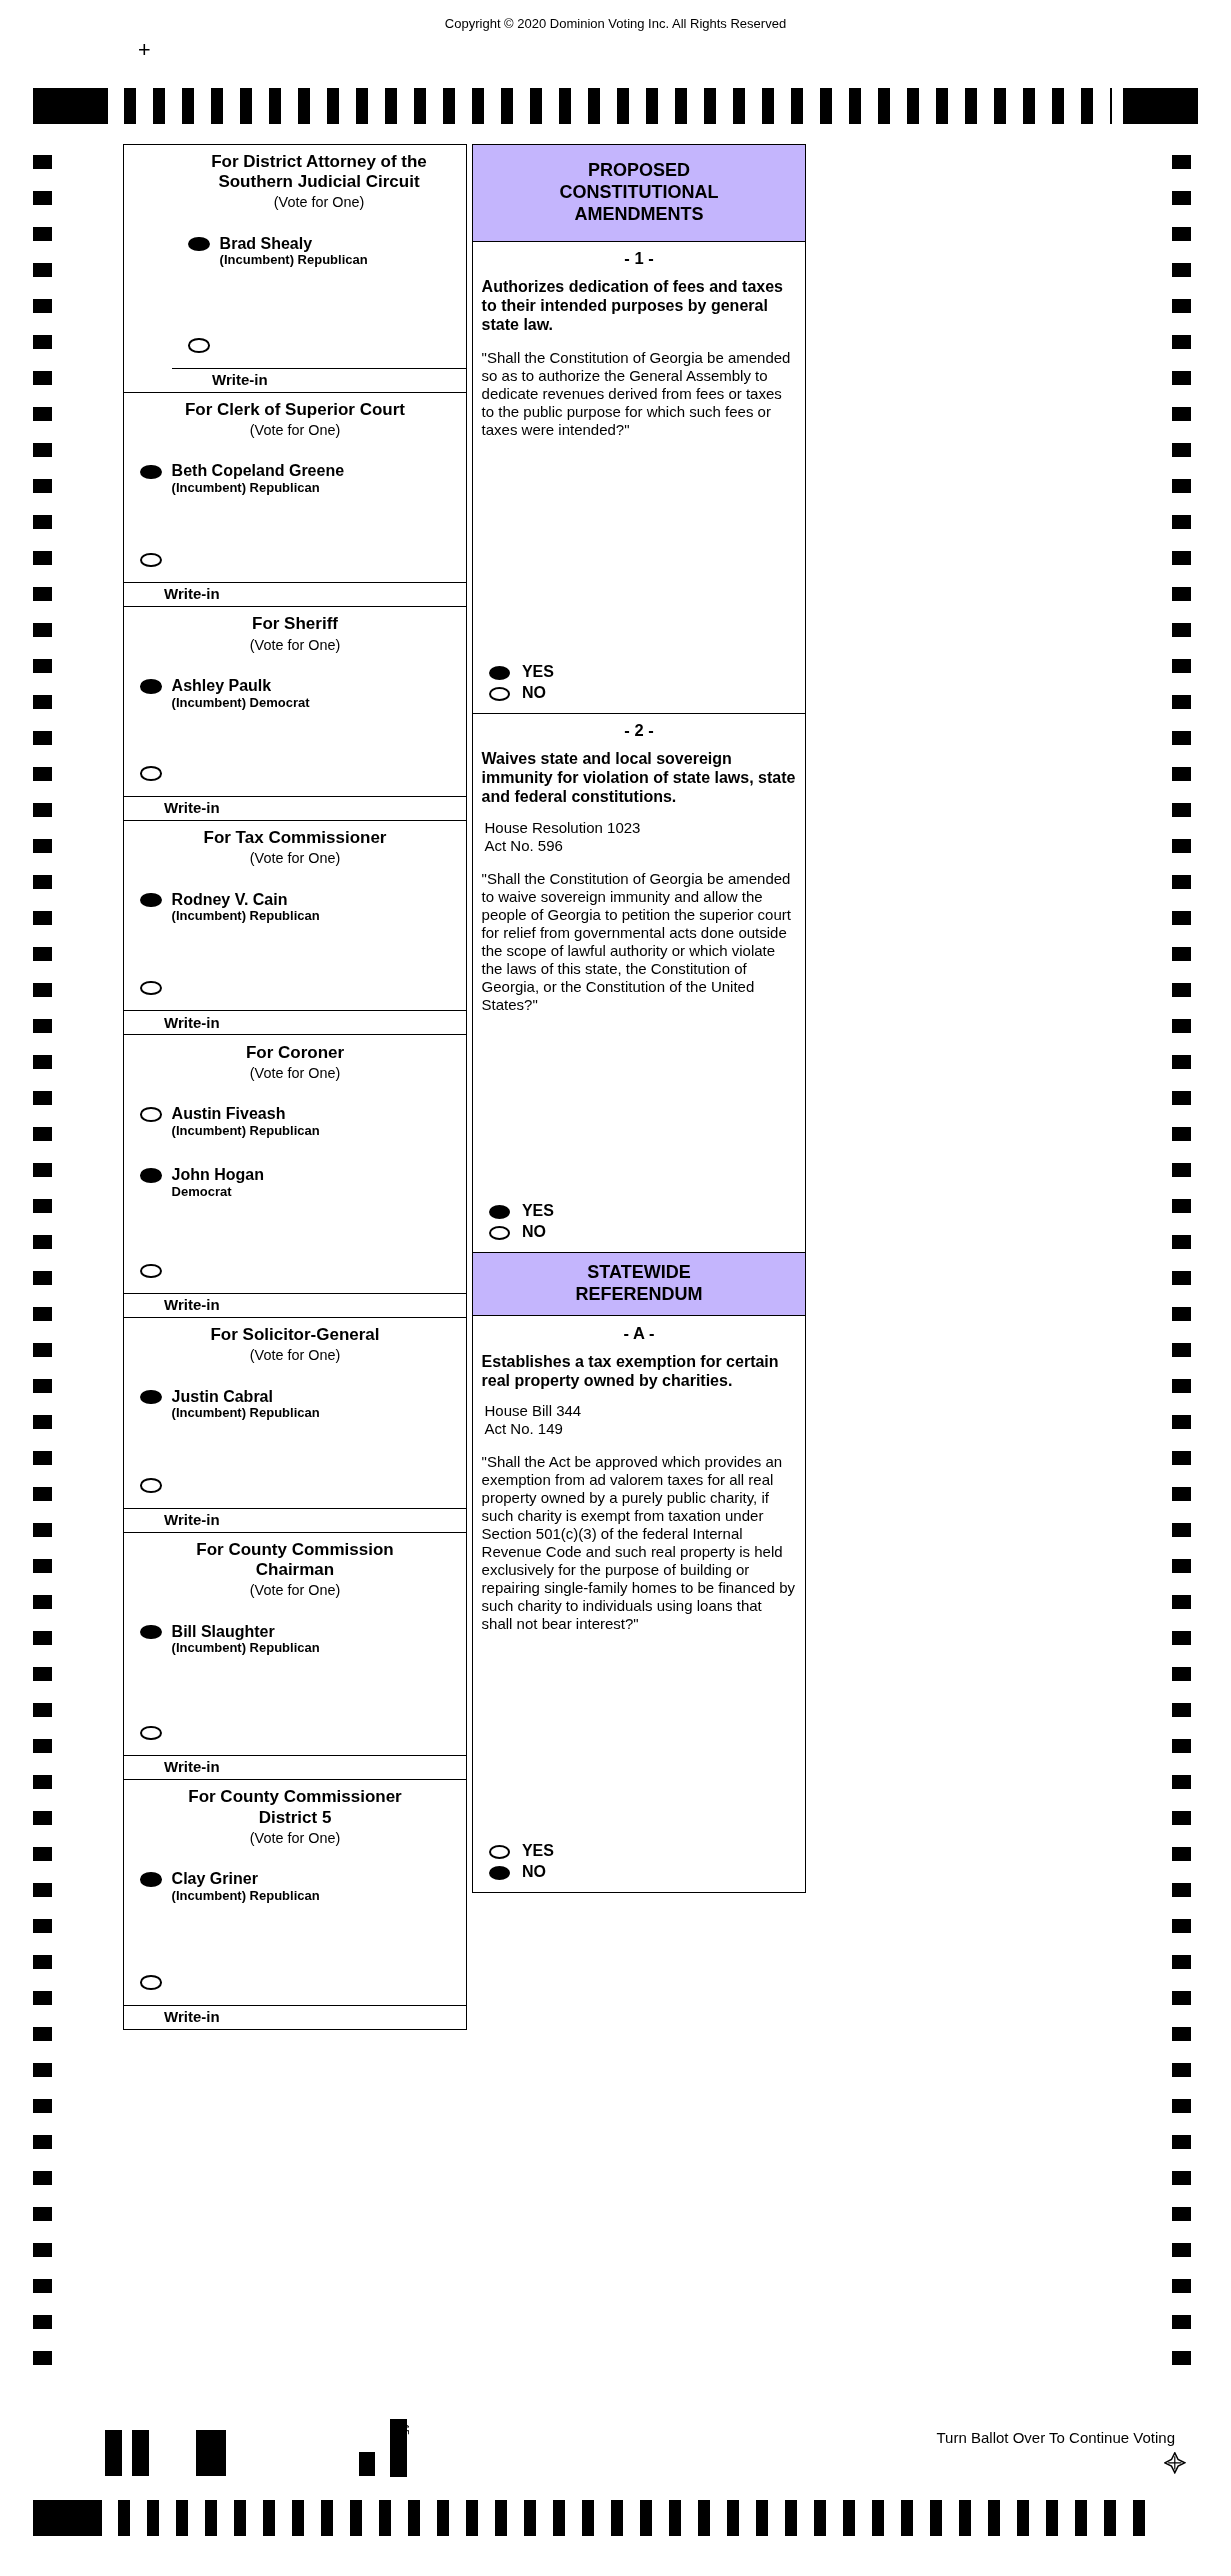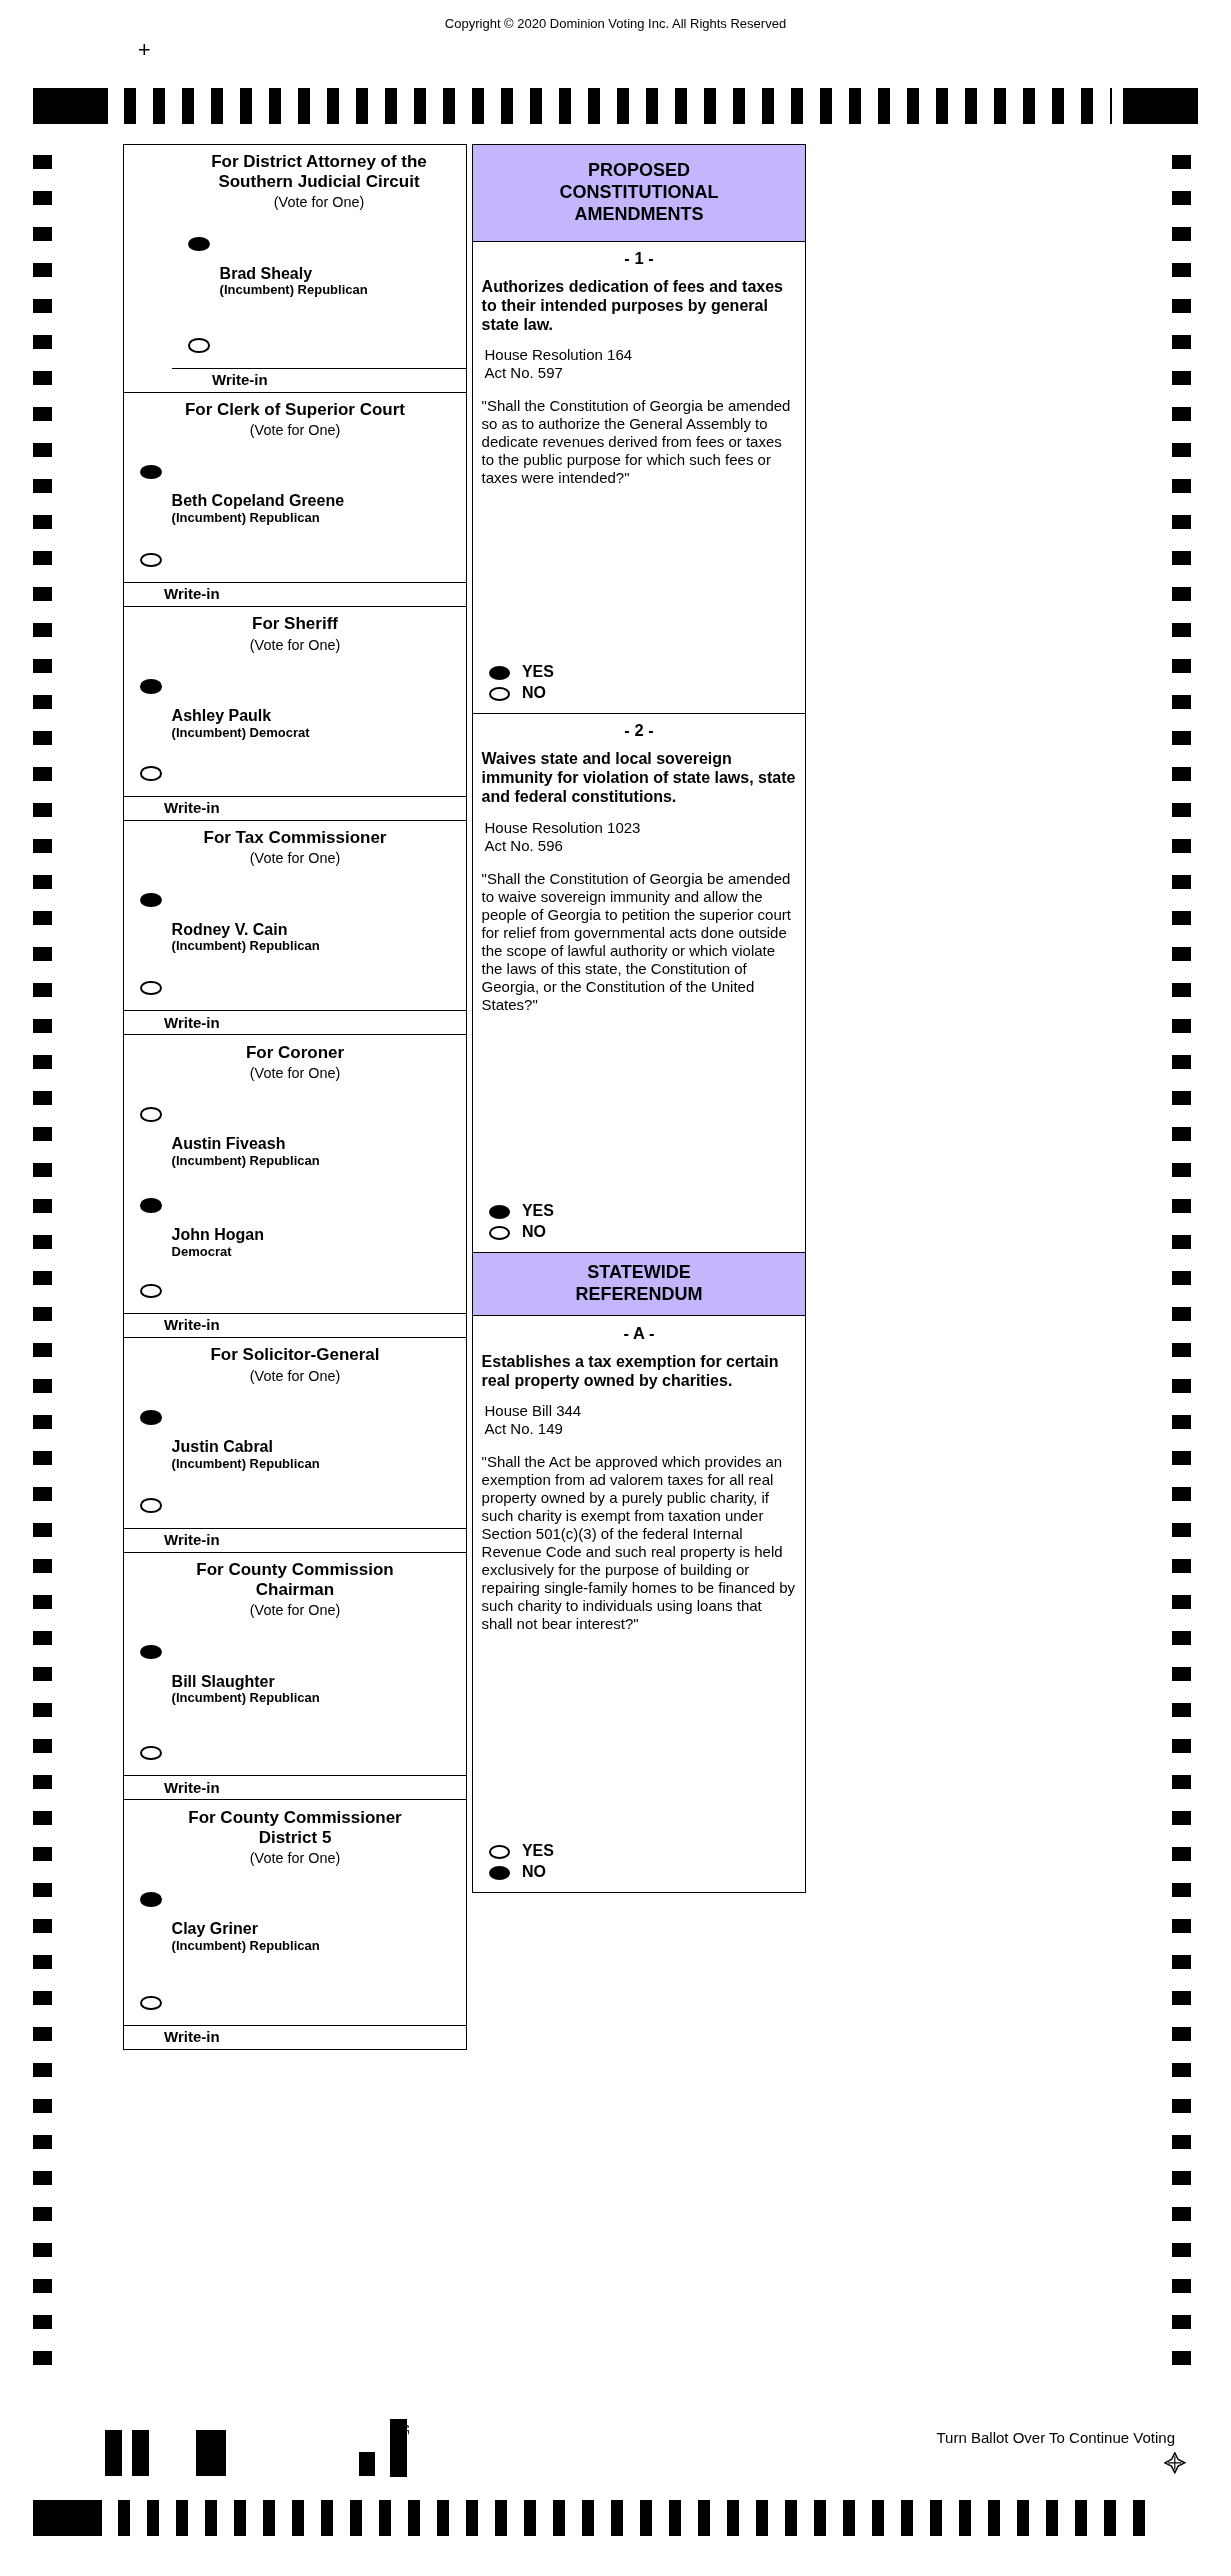--- a/index.html
+++ b/index.html
@@ -49,21 +49,21 @@
 
   
   .contest { border:1.4px solid #000; margin-top:-1.4px; display:flex; flex-direction:column; background:#fff; }
   .contest:first-child { margin-top:0;padding-left:48px; }
   .contest-title { font-weight:bold; text-align:center; font-size:17px; line-height:1.18; padding:7.2px 4.3px 0 4.3px; white-space:pre-line; }
   .contest-instruction { text-align:center; font-size:14.4px; padding-top:2.2px; }
   .candidate { display:flex; align-items:flex-start; padding-left:16px; margin-top:24.4px; }
   .candidate + .candidate { margin-top:27px; }
   .bubble { display:inline-block; width:21.6px; height:14.4px; border:2.2px solid #000; border-radius:50%; flex:none; margin-top:2.2px; background:#fff; }
   .bubble.filled { background:#000; }
-  .candidate-info { margin-left:10px;margin-top:30px; }
+  .candidate-info { margin-left:10px; }
   .candidate-name { font-weight:bold; font-size:16px; line-height:1.1; }
   .candidate-party { font-weight:bold; font-size:13px; line-height:1.25; }
   .writein-bubble-row { margin-top:auto; padding-left:16px; padding-top:21.6px; }
   .writein-line { border-top:1.4px solid #000; margin-top:13px; }
   .writein-label { font-weight:bold; font-size:15px; padding:2.2px 0 4.3px 40px; }
 
   .c1 { min-height:249px; } .c2 { min-height:216px; } .c3 { min-height:215px; }
   .c4 { min-height:216px; } .c5 { min-height:284px; } .c6 { min-height:216px; }
   .c7 { min-height:249px; } .c8 { min-height:251px; }
 
@@ -248,22 +248,20 @@
 
   <div class="col-right">
 
     <div class="measure-header mh1">PROPOSED
 CONSTITUTIONAL
 AMENDMENTS</div>
 
     <div class="measure m1">
       <div class="measure-number">- 1 -</div>
       <div class="measure-summary">Authorizes dedication of fees and taxes to their intended purposes by general state law.</div>
-      <div class="measure-refs">House Resolution 164
-Act No. 597</div>
       <div class="measure-question">"Shall the Constitution of Georgia be amended so as to authorize the General Assembly to dedicate revenues derived from fees or taxes to the public purpose for which such fees or taxes were intended?"</div>
       <div class="measure-options">
         <div class="option-row">
           <span class="bubble filled"></span>
           <span class="option-label">YES</span>
         </div>
         <div class="option-row">
           <span class="bubble"></span>
           <span class="option-label">NO</span>
         </div>

